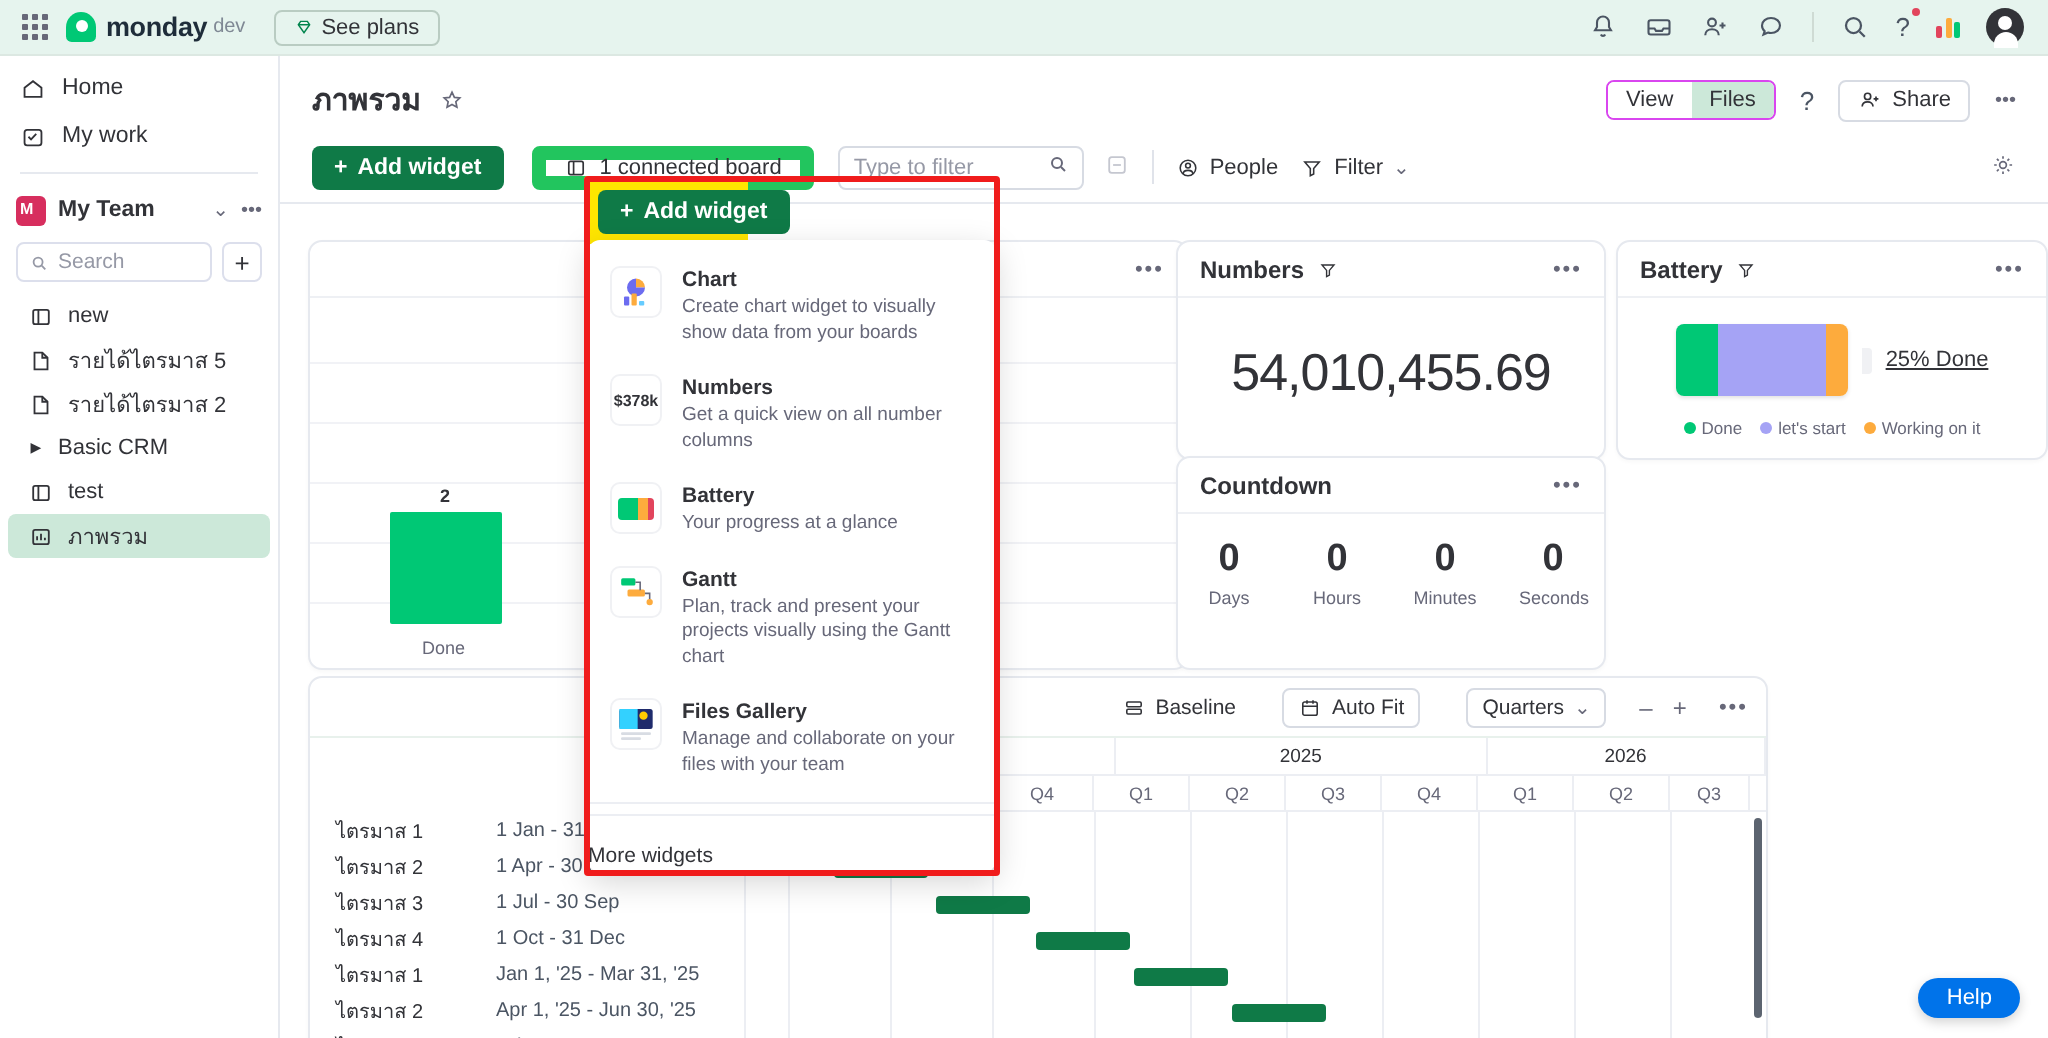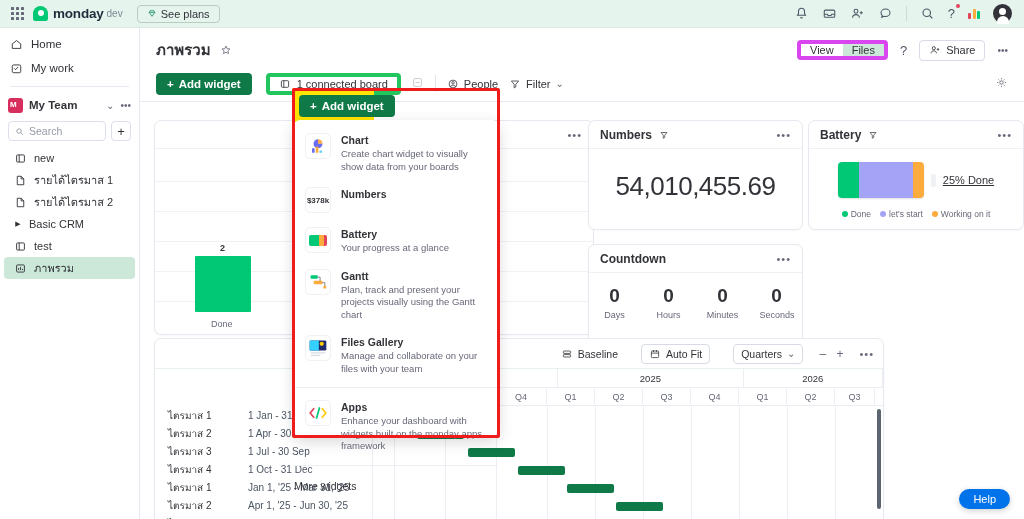--- a/index.html
+++ b/index.html
@@ -88,39 +88,39 @@
   .sitem { display: flex; align-items: center; gap: 7px; height: 22px; padding: 0 10px; margin: 0 4px; border-radius: 4px; cursor: pointer; font-size: 11px; color: #323338; }
   .sitem.active { background: #cce8d9; }
   .sitem .caret { width: 8px; text-align: center; font-size: 7px; color: #323338; }
 
   
   .main { position: absolute; top: 28px; left: 140px; width: 884px; height: 491px; background: #fff; }
   .page-head { display: flex; align-items: center; padding: 10px 16px 6px 16px; }
   .page-title { font-size: 15px; font-weight: 700; color: #323338; }
   .star { margin-left: 9px; color: #676879; cursor: pointer; }
   .ph-right { margin-left: auto; display: flex; align-items: center; gap: 12px; }
-  .seg { display: flex; border: 4px solid #d946ef; border-radius: 4px; overflow: hidden; height: 20px; justify-content: space-between; }
+  .seg { display: flex; border: 1px solid #d946ef; border-radius: 4px; overflow: hidden; height: 20px; justify-content: space-between; }
   .seg div { padding: 0 9px; font-size: 11px; display: flex; align-items: center; cursor: pointer; background: #fff; color: #323338; }
   .seg div.on { background: #cce8d9; }
   .share-btn {
     display: flex; align-items: center; gap: 5px; height: 21px; padding: 0 9px;
     border: 1px solid #d7dbe3; border-radius: 4px; font-size: 11px; cursor: pointer; background: #fff;
   }
   .toolbar {
     display: flex; align-items: center; gap: 0; padding: 4px 16px 6px 16px;
     border-bottom: 1px solid #e6e9ef; height: 34px;
   }
   .add-widget {
     display: flex; align-items: center; gap: 5px;
     background: #0f7a47; color: #fff; border-radius: 4px;
     height: 22px; padding: 0 11px; font-size: 11.5px; font-weight: 700; cursor: pointer;
   }
   .conn-board {
     display: flex; align-items: center; gap: 6px; height: 22px; padding: 0 9px;
-    border: 4px solid #22c55e; border-radius: 4px; font-size: 11px; cursor: pointer;
+    border: 7px solid #22c55e; border-radius: 4px; font-size: 11px; cursor: pointer;
     margin-left: 14px; background: #fff;
   }
   .filter-input {
     display: flex; align-items: center; height: 22px; width: 123px; padding: 0 7px;
     border: 1px solid #d7dbe3; border-radius: 4px; font-size: 11px; color: #9699a6;
     margin-left: 12px; background: #fff;
   }
   .filter-input span.q { margin-left: auto; color: #676879; }
   .tb-icon { margin-left: 10px; color: #c5c7d0; cursor: pointer; }
   .tb-sep { width: 1px; height: 17px; background: #e0e3ea; margin-left: 11px; }
@@ -161,21 +161,21 @@
     box-shadow: 0 1px 2px rgba(0,0,0,0.12);
   }
   .battery i { display: block; height: 100%; }
   .bat-cap { width: 5px; height: 13px; background: #f0f1f4; border-radius: 0 2px 2px 0; align-self: center; }
   .bat-label { font-size: 11px; color: #323338; text-decoration: underline; }
   .bat-legend { display: flex; justify-content: center; gap: 9px; margin-top: 11px; }
   .bat-legend div { display: flex; align-items: center; gap: 3px; font-size: 8.5px; color: #676879; }
   .dotc { width: 6px; height: 6px; border-radius: 50%; display: block; }
 
   
-  #countdown-card { left: 448px; top: 132px; width: 215px; height: 107px; }
+  #countdown-card { left: 448px; top: 116px; width: 215px; height: 107px; }
   .cd-nums { display: flex; justify-content: center; gap: 20px; padding-top: 12px; }
   .cd-unit { text-align: center; width: 34px; }
   .cd-val { font-size: 19px; font-weight: 700; color: #323338; }
   .cd-lab { font-size: 9px; color: #676879; margin-top: 3px; }
 
   
   #gantt-card { left: 14px; top: 226px; width: 730px; height: 205px; overflow: hidden; }
   .gantt-top {
     height: 30px; display: flex; align-items: center; justify-content: flex-end;
     gap: 0; padding: 0 9px; border-bottom: 1px solid #e8f1ec;
@@ -351,21 +351,21 @@
         <rect x="4" y="4.5" width="12" height="11" rx="1.5"></rect>
           <path d="M8 4.5v11"></path>
       </svg>
       <span>new</span>
     </div>
     <div class="sitem">
       <svg class="sicon" viewBox="0 0 20 20" fill="none" stroke="#323338" stroke-width="1.4">
         <path d="M5 3.5h6l4 4v9H5z"></path>
           <path d="M11 3.5v4h4"></path>
       </svg>
-      <span>รายได้ไตรมาส 1</span>
+      <span>รายได้ไตรมาส 5</span>
     </div>
     <div class="sitem">
       <svg class="sicon" viewBox="0 0 20 20" fill="none" stroke="#323338" stroke-width="1.4">
         <path d="M5 3.5h6l4 4v9H5z"></path>
           <path d="M11 3.5v4h4"></path>
       </svg>
       <span>รายได้ไตรมาส 2</span>
     </div>
     <div class="sitem">
       <span class="caret">▶</span>
@@ -416,20 +416,29 @@
       <div class="add-widget">
         <span>+</span>
         <span>Add widget</span>
       </div>
       <div class="conn-board">
         <svg width="12" height="12" viewBox="0 0 20 20" fill="none" stroke="#323338" stroke-width="1.4">
           <rect x="4" y="4.5" width="12" height="11" rx="1.5"></rect>
             <path d="M8 4.5v11"></path>
         </svg>
         <span>1 connected board</span>
+      </div>
+      <div class="filter-input">
+        <span>Type to filter</span>
+        <span class="q">
+          <svg width="10" height="10" viewBox="0 0 20 20" fill="none" stroke="#676879" stroke-width="2">
+              <circle cx="9" cy="9" r="5"></circle>
+              <path d="M13 13l4 4"></path>
+            </svg>
+        </span>
       </div>
       <span class="tb-icon">
         <svg width="13" height="13" viewBox="0 0 20 20" fill="none" stroke="#c5c7d0" stroke-width="1.4">
             <rect x="4" y="4" width="12" height="12" rx="2"></rect>
             <path d="M7 10h6"></path>
           </svg>
       </span>
       <div class="tb-sep"></div>
       <div class="tb-btn">
         <svg width="12" height="12" viewBox="0 0 20 20" fill="none" stroke="#323338" stroke-width="1.3">
@@ -676,20 +685,21 @@
           <div class="dd-desc">Create chart widget to visually show data from your boards</div>
         </div>
       </div>
 
       <div class="dd-item">
         <div class="dd-icon">
           <span class="num-icon">$378k</span>
         </div>
         <div class="dd-text">
           <div class="dd-title">Numbers</div>
+          <div class="dd-desc">Get a quick view on all number columns</div>
         </div>
       </div>
 
       <div class="dd-item">
         <div class="dd-icon">
           <span style="display:flex;width:18px;height:11px;border-radius:2px;overflow:hidden">
             <i style="width:55%;background:#00c875;display:block"></i>
             <i style="width:28%;background:#fdab3d;display:block"></i>
             <i style="width:17%;background:#e2445c;display:block"></i>
           </span>
@@ -727,33 +737,20 @@
           </svg>
         </div>
         <div class="dd-text">
           <div class="dd-title">Files Gallery</div>
           <div class="dd-desc">Manage and collaborate on your files with your team</div>
         </div>
       </div>
 
       <div class="dd-sep"></div>
 
-      <div class="dd-item">
-        <div class="dd-icon">
-          <svg width="20" height="16" viewBox="0 0 28 18">
-            <path d="M8 3L3 9l5 6" stroke="#e2445c" stroke-width="2.4" fill="none" stroke-linecap="round" stroke-linejoin="round"></path>
-            <path d="M16 2l-4 14" stroke="#00c875" stroke-width="2.4" fill="none" stroke-linecap="round"></path>
-            <path d="M20 3l5 6-5 6" stroke="#ffcb00" stroke-width="2.4" fill="none" stroke-linecap="round" stroke-linejoin="round"></path>
-          </svg>
-        </div>
-        <div class="dd-text">
-          <div class="dd-title">Apps</div>
-          <div class="dd-desc">Enhance your dashboard with widgets built on the monday apps framework</div>
-        </div>
-      </div>
 
       <div class="dd-sep"></div>
 
       <div class="dd-more">More widgets</div>
     </div>
 
     <div class="highlight-box"></div>
 
     <div class="help-fab">Help</div>
   </div>

